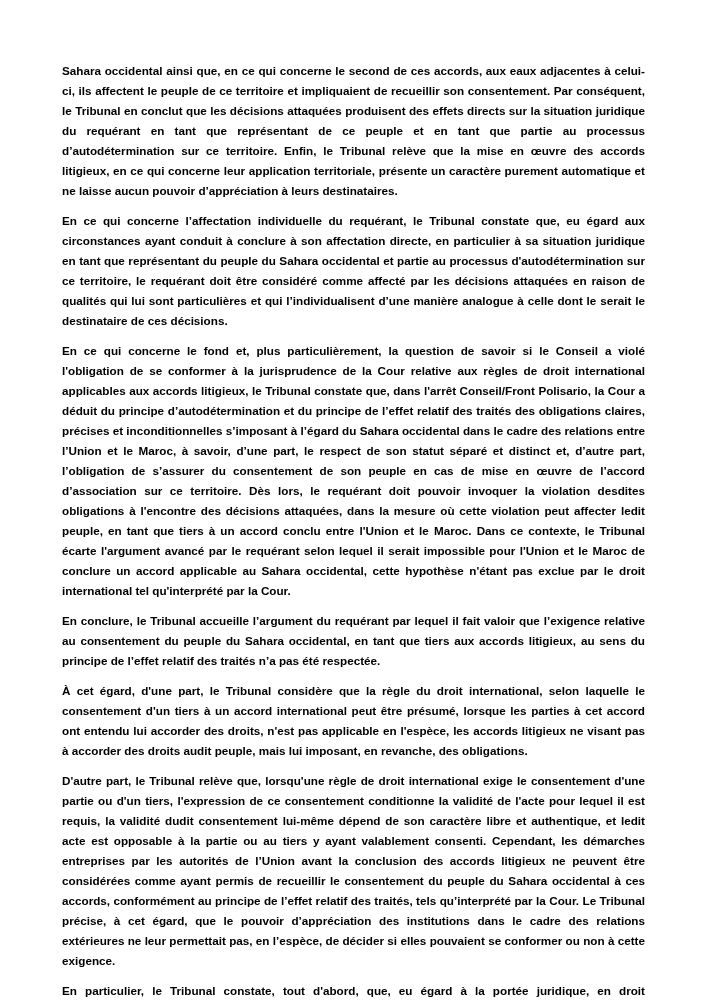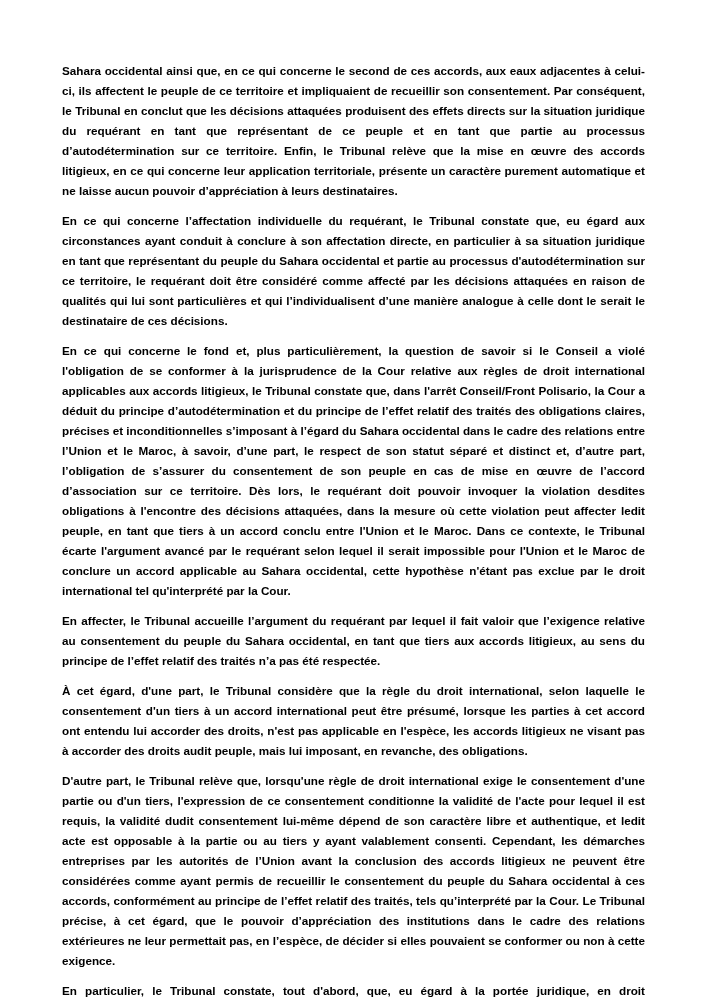--- a/index.html
+++ b/index.html
@@ -43,18 +43,18 @@
   .run-regular { font-weight: bold; font-style: normal; }
 </style>
 </head>
 <body>
 
 <div class="page">
   <div class="doc-body">
       <p class="para"><span class="run-bold">Sahara occidental ainsi que, en ce qui concerne le second de ces accords, aux eaux adjacentes à celui-ci, ils affectent le peuple de ce territoire et impliquaient de recueillir son consentement. Par conséquent, le Tribunal en conclut que les décisions attaquées produisent des effets directs sur la situation juridique du requérant en tant que représentant de ce peuple et en tant que partie au processus d’autodétermination sur ce territoire. Enfin, le Tribunal relève que la mise en œuvre des accords litigieux, en ce qui concerne leur application territoriale, présente un caractère purement automatique et ne laisse aucun pouvoir d’appréciation à leurs destinataires.</span></p>
       <p class="para"><span class="run-regular">En ce qui concerne </span><span class="run-bold">l’affectation individuelle du requérant,</span><span class="run-regular"> le Tribunal constate que, eu égard aux circonstances ayant conduit à conclure à son affectation directe, en particulier à sa situation juridique en tant que représentant du peuple du Sahara occidental et partie au processus d'autodétermination sur ce territoire, </span><span class="run-bold">le requérant doit être considéré comme affecté par les décisions attaquées en raison de qualités qui lui sont particulières et qui l’individualisent d’une manière analogue à celle dont le serait le destinataire de ces décisions.</span></p>
       <p class="para"><span class="run-regular">En ce qui concerne le fond et, plus particulièrement, la question de savoir si le Conseil a violé l'obligation de se conformer à la jurisprudence de la Cour relative aux règles de droit international applicables aux accords litigieux, le Tribunal constate que, dans l'arrêt Conseil/Front Polisario, </span><span class="run-bold">la Cour a déduit du principe d’autodétermination et du principe de l’effet relatif des traités des obligations claires, précises et inconditionnelles s’imposant à l’égard du Sahara occidental dans le cadre des relations entre l’Union et le Maroc, à savoir, d’une part, le respect de son statut séparé et distinct et, d’autre part, l’obligation de s’assurer du consentement de son peuple en cas de mise en œuvre de l’accord d’association sur ce territoire.</span><span class="run-regular"> Dès lors, le requérant doit pouvoir invoquer la violation desdites obligations à l'encontre des décisions attaquées, dans la mesure où cette violation peut affecter ledit peuple, en tant que tiers à un accord conclu entre l'Union et le Maroc. Dans ce contexte, le Tribunal écarte l'argument avancé par le requérant selon lequel il serait impossible pour l'Union et le Maroc de conclure un accord applicable au Sahara occidental, cette hypothèse n'étant pas exclue par le droit international tel qu'interprété par la Cour.</span></p>
-      <p class="para"><span class="run-regular">En affecter, le </span><span class="run-bold">Tribunal accueille l’argument du requérant par lequel il fait valoir que l’exigence relative au consentement du peuple du Sahara occidental, en tant que tiers aux accords litigieux, au sens du principe de l’effet relatif des traités n’a pas été respectée.</span></p>
+      <p class="para"><span class="run-regular">En conclure, le </span><span class="run-bold">Tribunal accueille l’argument du requérant par lequel il fait valoir que l’exigence relative au consentement du peuple du Sahara occidental, en tant que tiers aux accords litigieux, au sens du principe de l’effet relatif des traités n’a pas été respectée.</span></p>
       <p class="para"><span class="run-regular">À cet égard, d'une part, le Tribunal considère que la règle du droit international, selon laquelle le consentement d'un tiers à un accord international peut être présumé, lorsque les parties à cet accord ont entendu lui accorder des droits, n'est pas applicable en l'espèce, </span><span class="run-bold">les accords litigieux ne visant pas à accorder des droits audit peuple, mais lui imposant, en revanche, des obligations</span><span class="run-regular">.</span></p>
       <p class="para"><span class="run-regular">D'autre part, le Tribunal relève que, lorsqu'une règle de droit international exige le consentement d'une partie ou d'un tiers, l'expression de ce consentement conditionne la validité de l'acte pour lequel il est requis, la validité dudit consentement lui-même dépend de son caractère libre et authentique, et ledit acte est opposable à la partie ou au tiers y ayant valablement consenti. </span><span class="run-bold">Cependant, les démarches entreprises par les autorités de l’Union avant la conclusion des accords litigieux ne peuvent être considérées comme ayant permis de recueillir le consentement du peuple du Sahara occidental à ces accords, conformément au principe de l’effet relatif des traités, tels qu’interprété par la Cour.</span><span class="run-regular"> Le Tribunal précise, à cet égard, que </span><span class="run-bold">le pouvoir d’appréciation des institutions dans le cadre des relations extérieures ne leur permettait pas, en l’espèce, de décider si elles pouvaient se conformer ou non à cette exigence.</span></p>
       <p class="para"><span class="run-regular">En particulier, le Tribunal constate, tout d'abord, que, </span><span class="run-bold">eu égard à la portée juridique, en droit international, de la notion de «&nbsp;peuple&nbsp;», d’une part, et de la notion de «&nbsp;consentement&nbsp;», d’autre part, les «&nbsp;consultations&nbsp;» des «&nbsp;populations concernées&nbsp;» organisées par les</span></p>
     </div>
 </div>
 
 </body></html>

